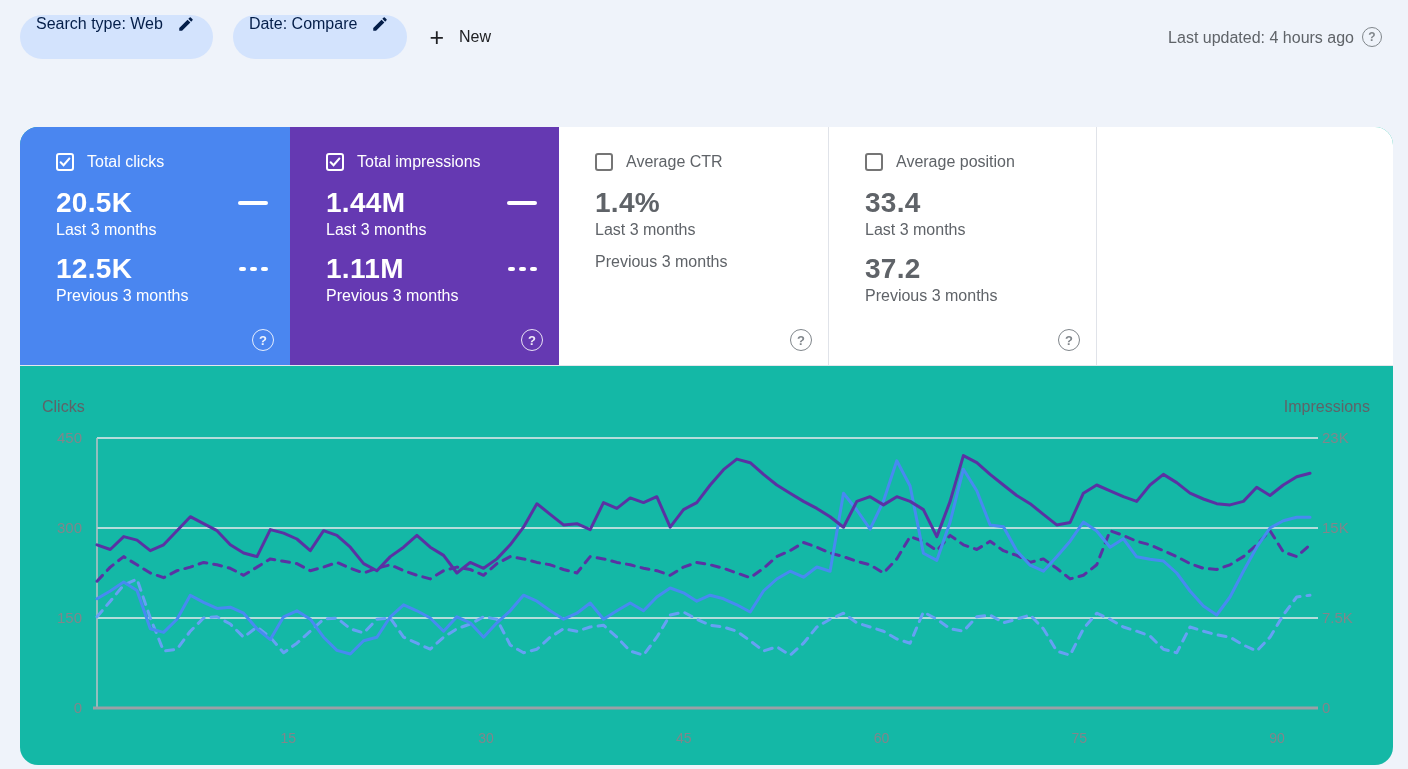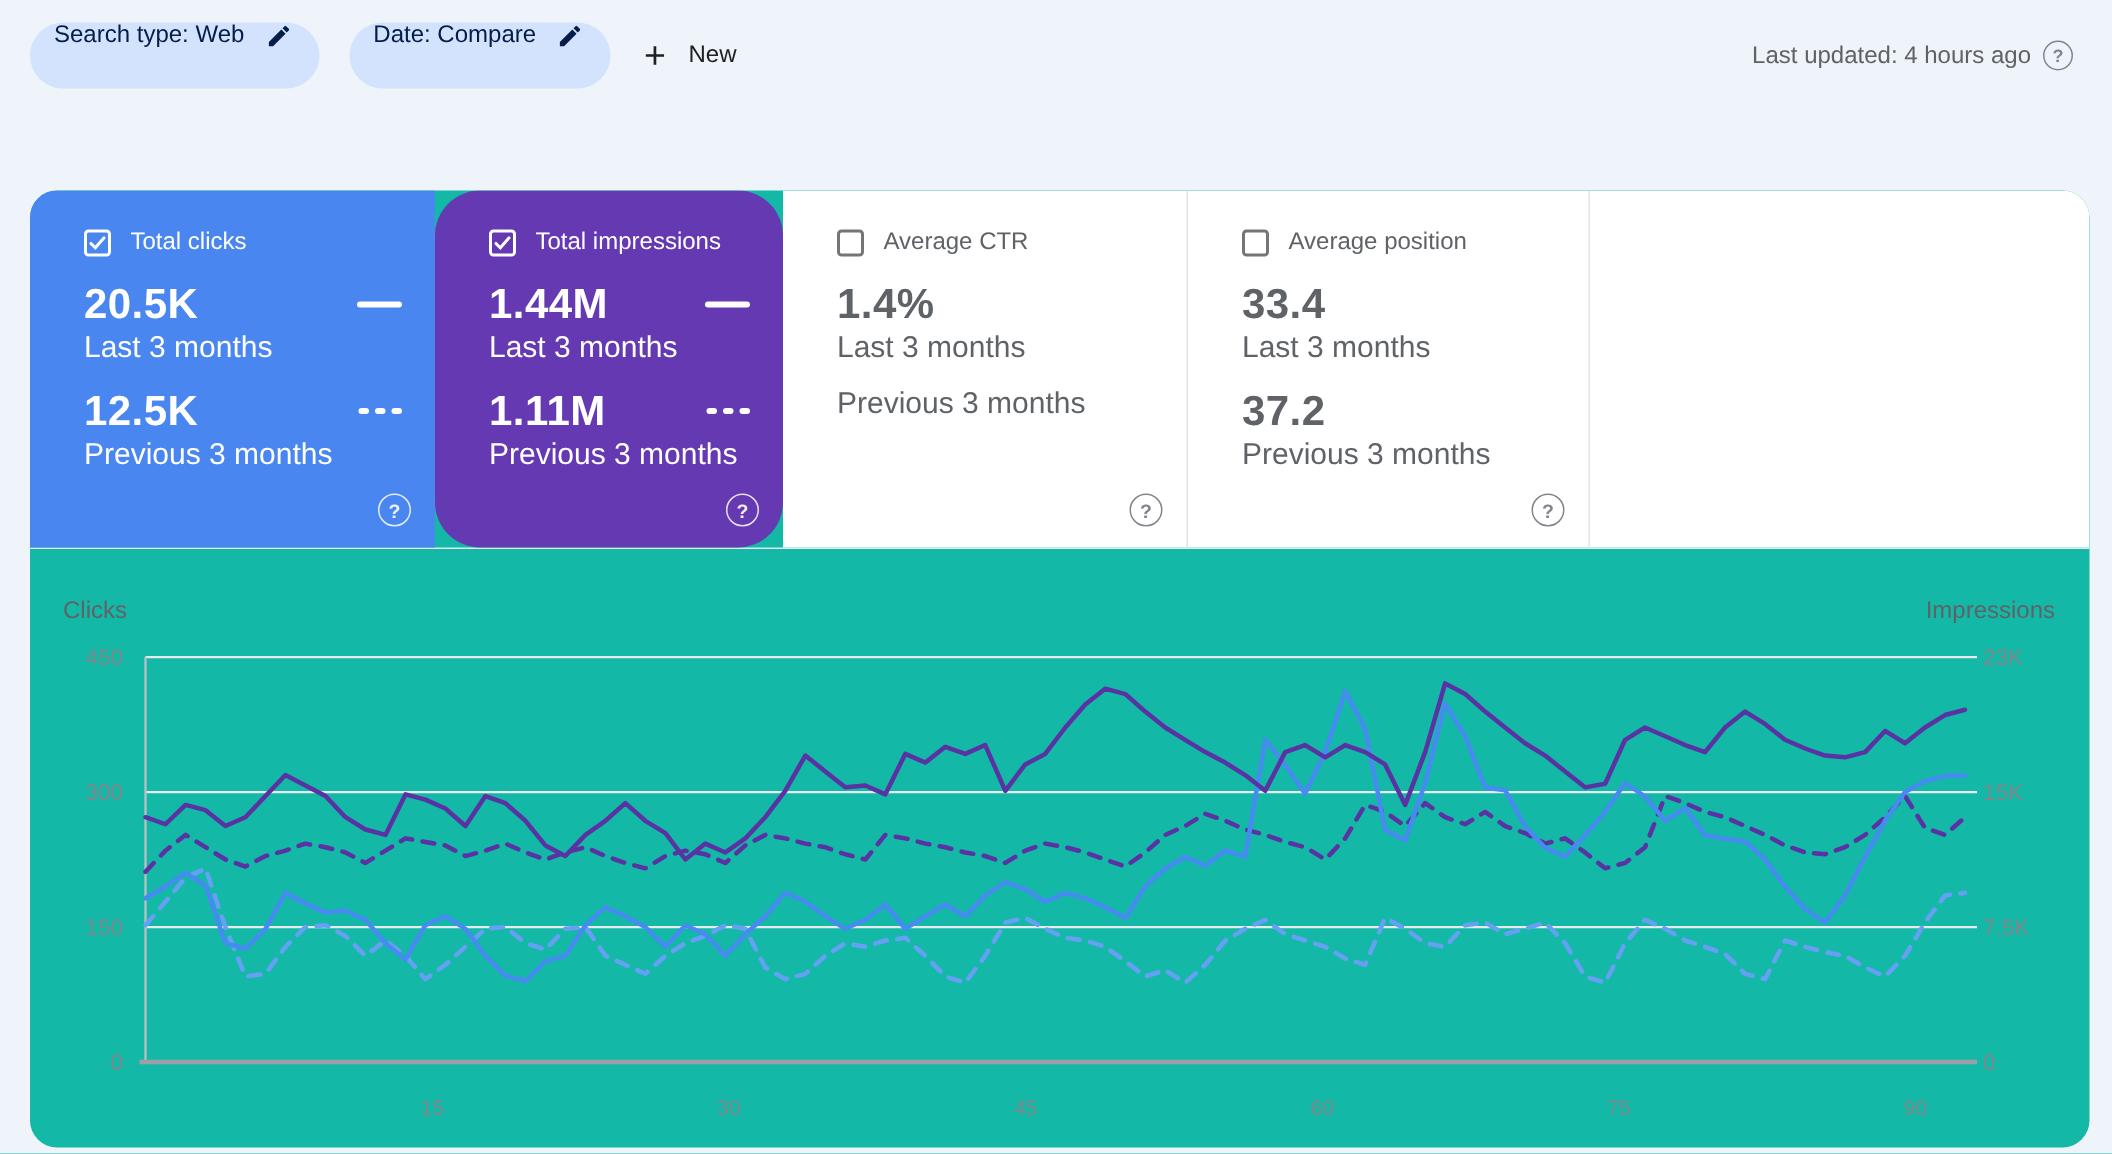--- a/index.html
+++ b/index.html
@@ -51,40 +51,40 @@
   }
 
   
   .tiles { display:flex; height:239px; border-bottom:1px solid #e4e7ec; }
   .tile {
     position:relative; height:100%;
     padding:26px 0 0 36px;
     cursor:pointer;
   }
   .tile-blue   { width:270px; background:#4a86f0; color:#fff; }
-  .tile-purple { width:232px; background:#6539b2; color:#fff;border-radius:30px; }
+  .tile-purple { width:269px; background:#6539b2; color:#fff; }
   .tile-plain  { width:270px; background:#fff; color:#5f6368; border-right:1px solid #e0e3e9; }
   .tile-plain.w2 { width:268px; }
   .tiles-filler { flex:1; background:#fff; }
 
   .tile-head { display:flex; align-items:center; gap:13px; font-size:16px; margin-bottom:16px; }
   .cb {
     width:18px; height:18px; border-radius:3px; flex:0 0 auto;
     border:2px solid #fff; display:flex; align-items:center; justify-content:center;
   }
   .tile-plain .cb { border-color:#757575; }
   .cb svg { display:block; }
 
   .val-row {
     display:flex; align-items:center; justify-content:space-between;
     padding-right:22px;
   }
   .tile-value { font-size:28px; font-weight:700; letter-spacing:.3px; }
   .tile-plain .tile-value { color:#5f6368; }
-  .tile-caption { font-size:20px; margin:2px 0 14px; }
+  .tile-caption { font-size:16px; margin:2px 0 14px; }
 
   .legend-solid { width:30px; height:4px; border-radius:2px; background:#fff; }
   .legend-dash { display:flex; gap:4px; }
   .legend-dash i { width:7px; height:4px; border-radius:2px; background:#fff; display:block; }
 
   .tile-help {
     position:absolute; right:16px; bottom:14px;
     width:22px; height:22px; border-radius:50%;
     border:1.5px solid rgba(255,255,255,.85); color:rgba(255,255,255,.9);
     font-size:13px; font-weight:700;

